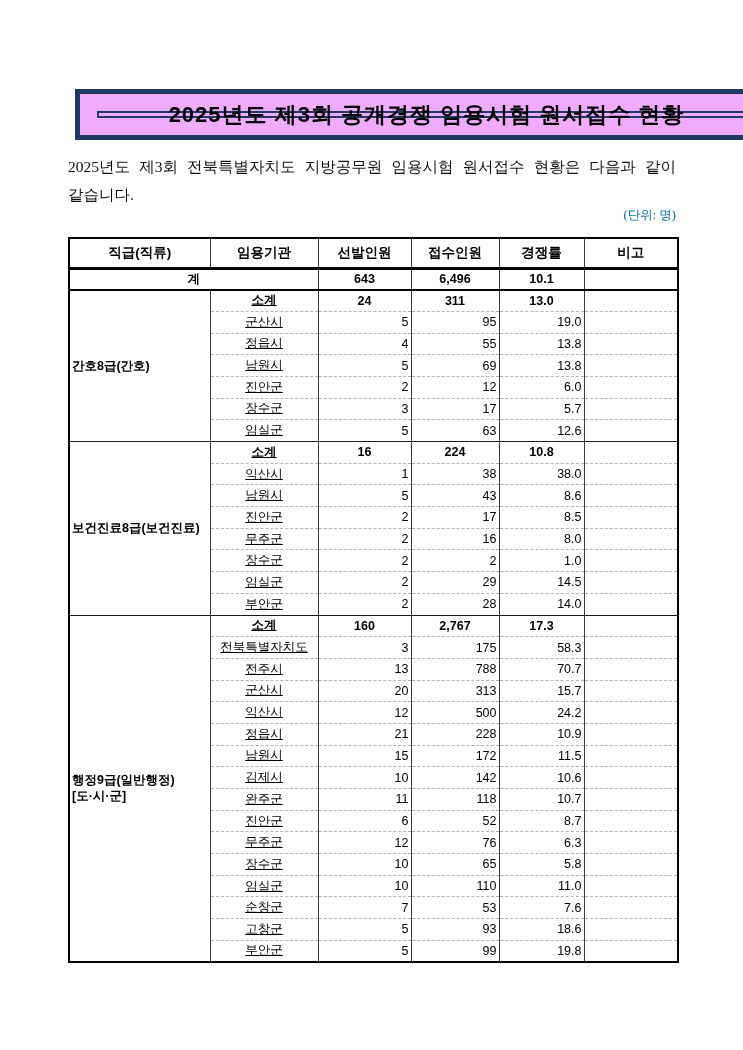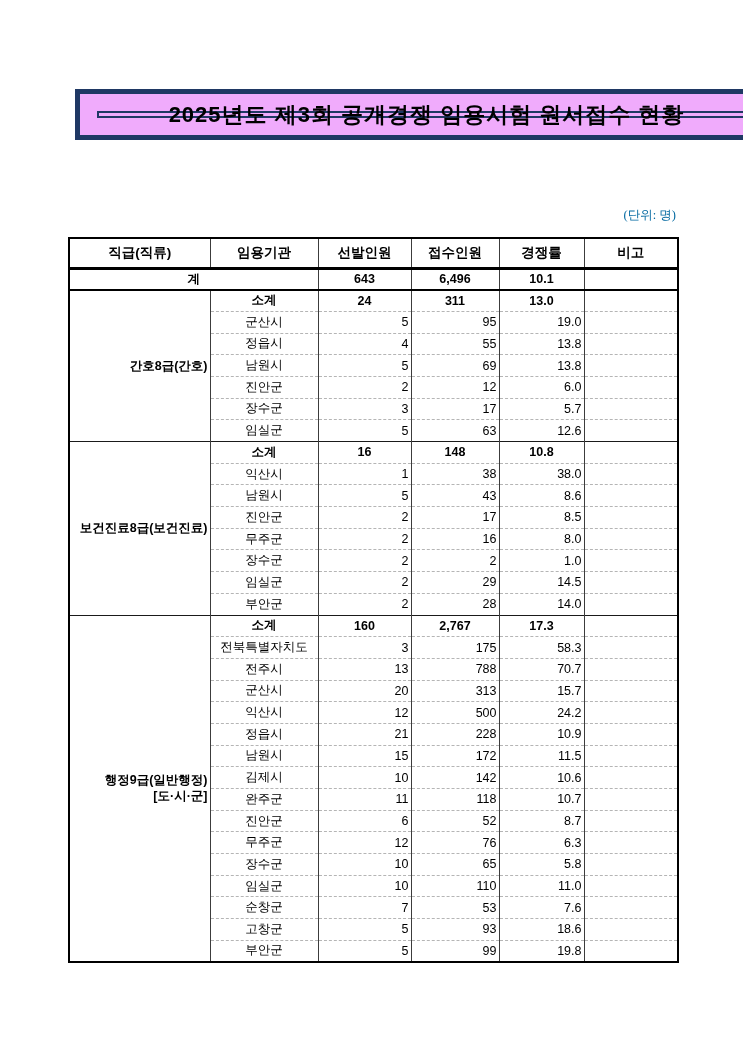--- a/index.html
+++ b/index.html
@@ -32,42 +32,46 @@
   table.recruit th:first-child, table.recruit td.no-left{border-left:none;}
 
   table.recruit th{height:30px;font-size:13.5px;font-weight:bold;text-align:center;
                    border-bottom:3px solid #000;}
 
   tr.total-row td{height:26px;font-weight:bold;font-size:13px;text-align:center;
                   border-bottom:2px solid #000;}
 
   table.recruit td{height:21.7px;font-size:12.5px;}
 
-  td.cat{font-weight:bold;text-align:right;font-size:13px;line-height:16px;}
-  td.agency{text-align:center;}
+  td.cat{font-weight:bold;text-align:left;font-size:13px;line-height:16px;}
+  td.agency{text-align:center;text-decoration:underline;}
   td.num{text-align:right;padding-right:17px;}
   td.note{}
 
   tr.subtotal td{font-weight:bold;}
   tr.subtotal td.num{text-align:center;padding-right:2px;}
 
   tr.group-start td{border-top:1.5px solid #1a1a1a;}
   tr.dashed td{border-top:1px dashed #b5b5b5;}
 </style>
 </head>
 <body>
 
 <div class="page">
 
   <div class="title-box">
     <div class="title-inner">
       <span class="title-text">2025년도 제3회 공개경쟁 임용시험 원서접수 현황</span>
     </div>
   </div>
 
+  <div class="intro">
+    <div class="intro-line1">2025년도 제3회 전북특별자치도 지방공무원 임용시험 원서접수 현황은 다음과 같이</div>
+    <div class="intro-line2">같습니다.</div>
+  </div>
 
   <div class="unit-label">(단위: 명)</div>
 
   <table class="recruit">
     <colgroup>
       <col style="width:141px">
         <col style="width:108px">
         <col style="width:93px">
       <col style="width:88px">
         <col style="width:85px">
@@ -142,21 +146,21 @@
           <td class="num">63</td>
           <td class="num">12.6</td>
           <td class="note"></td>
         </tr>
         <tr class="group-start subtotal">
           <td class="cat no-left" rowspan="8">
             <div>보건진료8급(보건진료)</div>
           </td>
           <td class="agency">소계</td>
           <td class="num">16</td>
-          <td class="num">148</td>
+          <td class="num">224</td>
           <td class="num">10.8</td>
           <td class="note"></td>
         </tr>
         <tr class="dashed">
           <td class="agency">익산시</td>
           <td class="num">1</td>
           <td class="num">38</td>
           <td class="num">38.0</td>
           <td class="note"></td>
         </tr>

